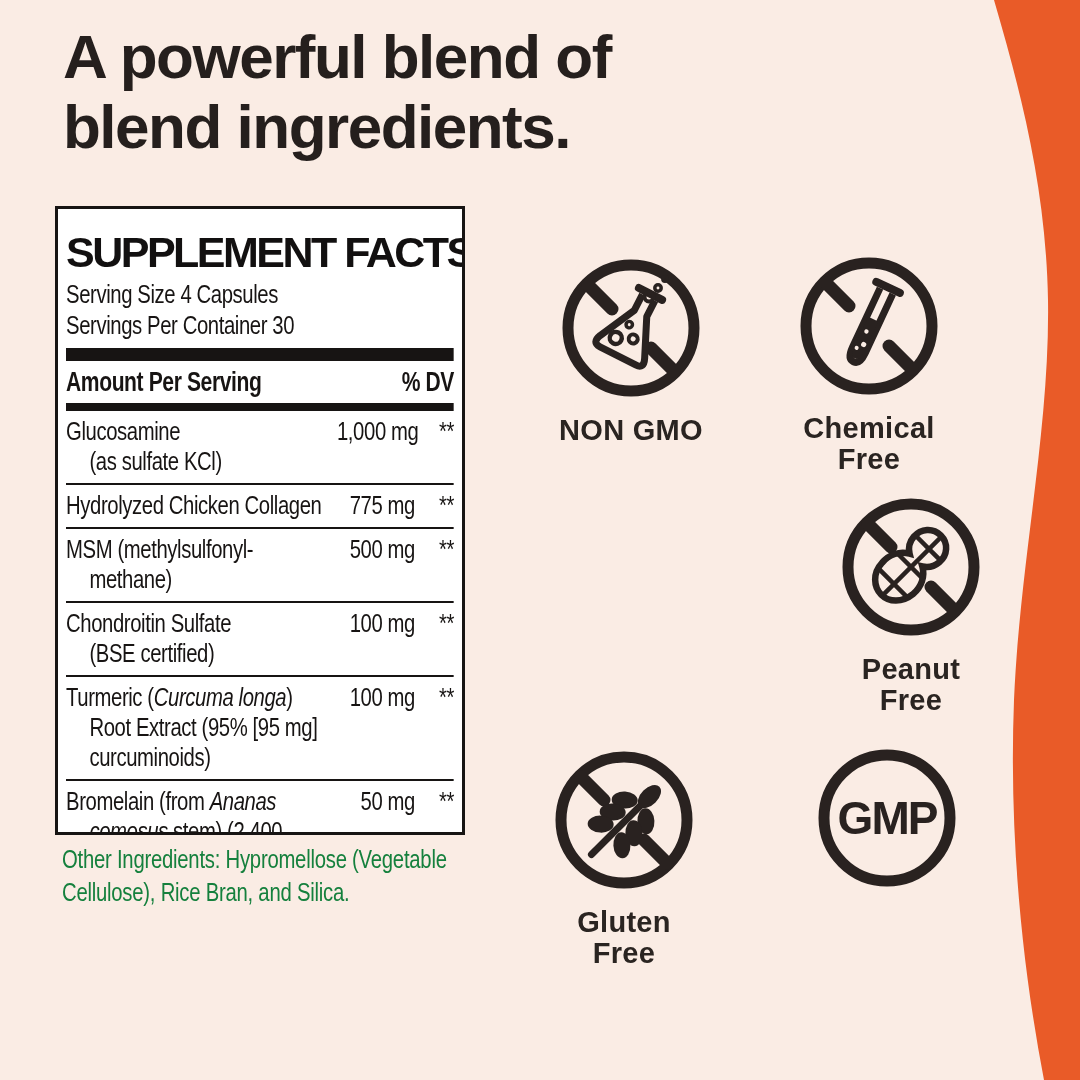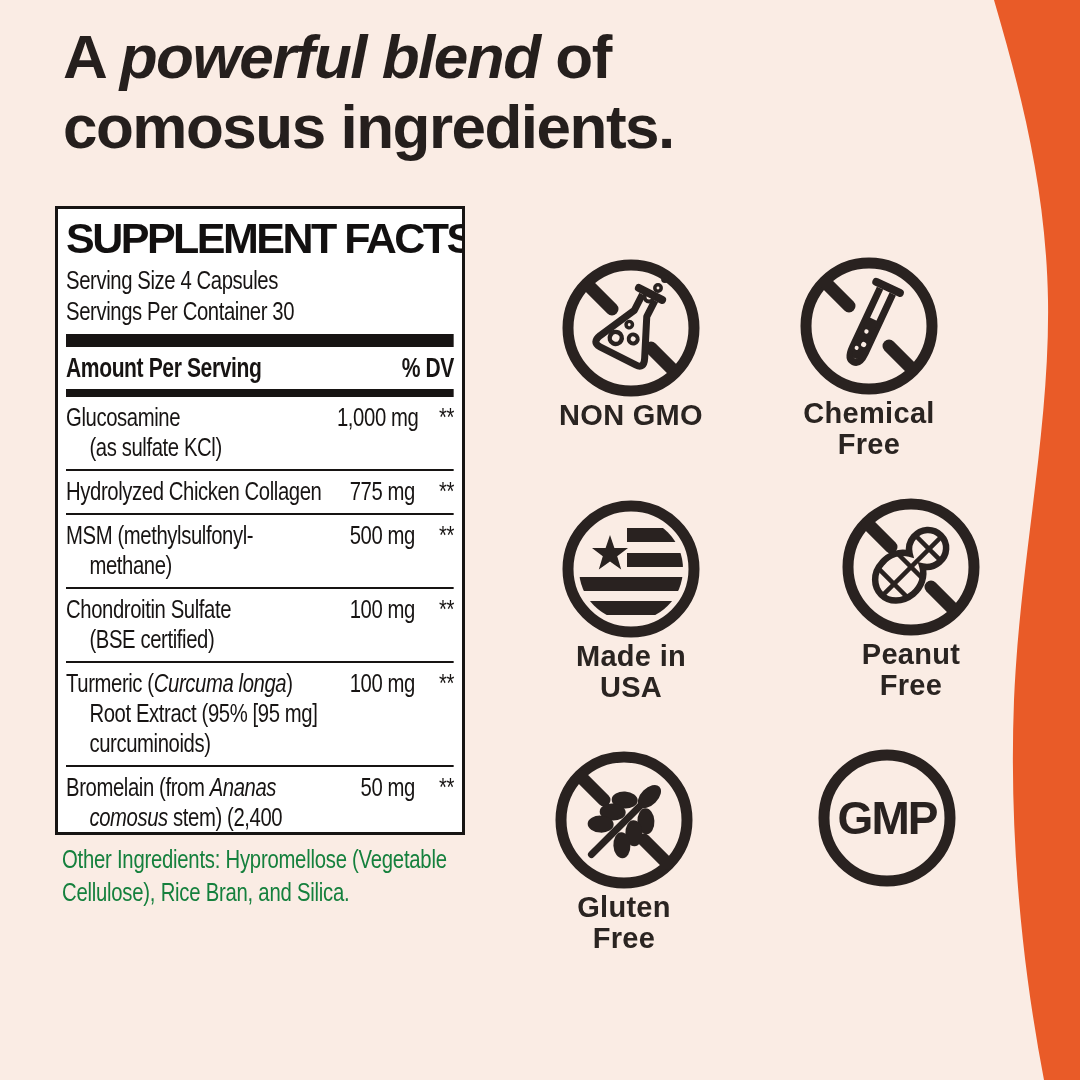--- a/index.html
+++ b/index.html
@@ -19,27 +19,27 @@
     background:var(--bg);overflow:hidden;
   }
   .swoosh{position:absolute;top:0;left:0;width:1080px;height:1080px;pointer-events:none;}
 
   
   .headline{
     position:absolute;left:63px;top:22px;width:760px;
     font-size:62px;line-height:70px;font-weight:bold;
     letter-spacing:-1.5px;color:#251F1D;
   }
-  .headline .em{font-style:italic;}
+  .headline .em{}
 
   
   .panel{
     position:absolute;left:55px;top:206px;width:410px;height:629px;
     background:#fff;border:3px solid var(--panel-black);
-    padding:6px 8px;color:var(--panel-black);overflow:hidden;
+    padding:20px 8px;color:var(--panel-black);overflow:hidden;
   }
   .sf-title{
     font-size:43px;line-height:46px;font-weight:bold;
     letter-spacing:-2.5px;color:#121010;white-space:nowrap;
   }
   .cond{
     transform:scaleX(0.78);transform-origin:0 0;width:128.2%;
     letter-spacing:-0.5px;
   }
   .sf-serving{font-size:26px;line-height:31px;margin-top:4px;}
@@ -65,21 +65,21 @@
   .other-ing{
     position:absolute;left:62px;top:843px;width:470px;
     color:#15803d;
   }
   .other-ing .cond{font-size:26px;line-height:33px;letter-spacing:-0.3px;}
 
   
   .badge-cell{position:absolute;width:238px;text-align:center;}
   .badge-cell svg{display:block;margin:0 auto;color:var(--ink);}
   .badge-label{
-    margin-top:2px;font-size:29px;line-height:31px;font-weight:bold;
+    margin-top:17px;font-size:29px;line-height:31px;font-weight:bold;
     letter-spacing:0.3px;color:#2A2421;
   }
   .pos-r1c1{left:512px;top:258px;}
   .pos-r1c2{left:750px;top:256px;}
   .pos-r2c1{left:512px;top:499px;}
   .pos-r2c2{left:792px;top:497px;}
   .pos-r3c1{left:505px;top:750px;}
   .pos-r3c2{left:768px;top:748px;text-decoration:underline;}
   .gmp-text{
     font-family:"Liberation Sans","DejaVu Sans",sans-serif;
@@ -90,21 +90,21 @@
 <body>
 
 <div class="canvas">
 
   <svg class="swoosh" viewBox="0 0 1080 1080" aria-hidden="true">
     <path d="M 994 0 C 1022 96 1046 190 1048 300 C 1050 430 1020 560 1014 700 C 1009 830 1021 960 1044 1080 L 1080 1080 L 1080 0 Z" fill="var(--orange)"></path>
   </svg>
 
   <div class="headline">
     <span>A </span><span class="em">powerful blend</span><span> of</span><br>
-    <span>comosus ingredients.</span>
+    <span>blend ingredients.</span>
   </div>
 
   <div class="panel">
     <div class="sf-title">SUPPLEMENT FACTS</div>
     <div class="cond">
       <div class="sf-serving">Serving Size 4 Capsules</div>
       <div class="sf-serving" style="margin-top:0;">Servings Per Container 30</div>
       <div class="bar-thick"></div>
       <div class="sf-header">
         <span>Amount Per Serving</span>
@@ -201,38 +201,20 @@
         <path d="M64 31 L64 96 Q64 109 71 109 Q78 109 78 96 L78 31" fill="none" stroke="currentColor" stroke-width="7"></path>
         <path d="M65.5 62 L65.5 95 Q65.5 105.5 71 105.5 Q76.5 105.5 76.5 95 L76.5 62 Z" fill="currentColor"></path>
         <circle cx="70" cy="76" r="2.2" fill="var(--bg)"></circle>
         <circle cx="73" cy="89" r="2.6" fill="var(--bg)"></circle>
         <circle cx="68" cy="95" r="2" fill="var(--bg)"></circle>
       </g>
     </svg>
     <div class="badge-label">Chemical<br>Free</div>
   </div>
 
-  <div class="badge-cell pos-r2c1">
-    <svg width="140" height="140" viewBox="0 0 140 140" aria-hidden="true">
-      <defs>
-          <clipPath id="usaclip">
-            <circle cx="70" cy="70" r="52"></circle>
-          </clipPath>
-        </defs>
-      <circle cx="70" cy="70" r="63" fill="none" stroke="currentColor" stroke-width="11"></circle>
-      <g clip-path="url(#usaclip)" fill="currentColor">
-        <path transform="translate(49,55)" d="M0,-19 L4.4,-6.1 L18,-5.9 L7.2,2.3 L11.2,15.4 L0,7.4 L-11.2,15.4 L-7.2,2.3 L-18,-5.9 L-4.4,-6.1 Z"></path>
-        <rect x="66" y="29" width="60" height="14"></rect>
-        <rect x="66" y="54" width="60" height="14"></rect>
-        <rect x="14" y="78" width="112" height="14"></rect>
-        <rect x="14" y="102" width="112" height="14"></rect>
-      </g>
-    </svg>
-    <div class="badge-label">Made in<br>USA</div>
-  </div>
 
   <div class="badge-cell pos-r2c2">
     <svg width="140" height="140" viewBox="0 0 140 140" aria-hidden="true">
       <defs>
         <clipPath id="pnclip">
           <path d="M70 26 C81 26 89 35 88 46 C87.5 52 84 58 79 61 C88 66 93 76 92 87 C90.5 101 81 110 70 110 C59 110 48.5 101 48 87 C47 76 52 66 61 61 C56 58 52.5 52 52 46 C51 35 59 26 70 26 Z" transform="rotate(45 70 68)"></path>
         </clipPath>
       </defs>
       <circle cx="70" cy="70" r="63" fill="none" stroke="currentColor" stroke-width="11"></circle>
       <line x1="27" y1="27" x2="50" y2="50" stroke="currentColor" stroke-width="13" stroke-linecap="round"></line>

